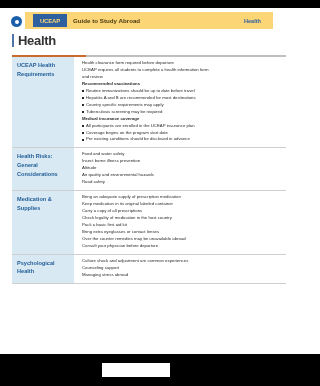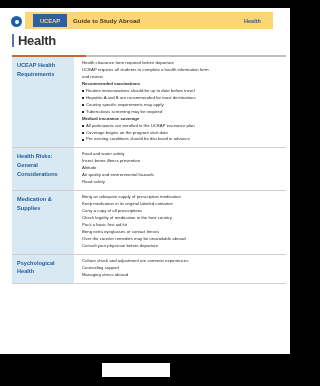--- a/index.html
+++ b/index.html
@@ -11,21 +11,21 @@
     width: 298px;
     height: 386px;
     overflow: hidden;
     font-family: "Liberation Sans", sans-serif;
   }
 
   .page {
     position: absolute;
     left: 0;
     top: 8px;
-    width: 290px;
+    width: 320px;
     height: 346px;
     background: #ffffff;
   }
 
   
   .header {
     position: absolute;
     left: 0;
     top: 4px;
     width: 298px;

